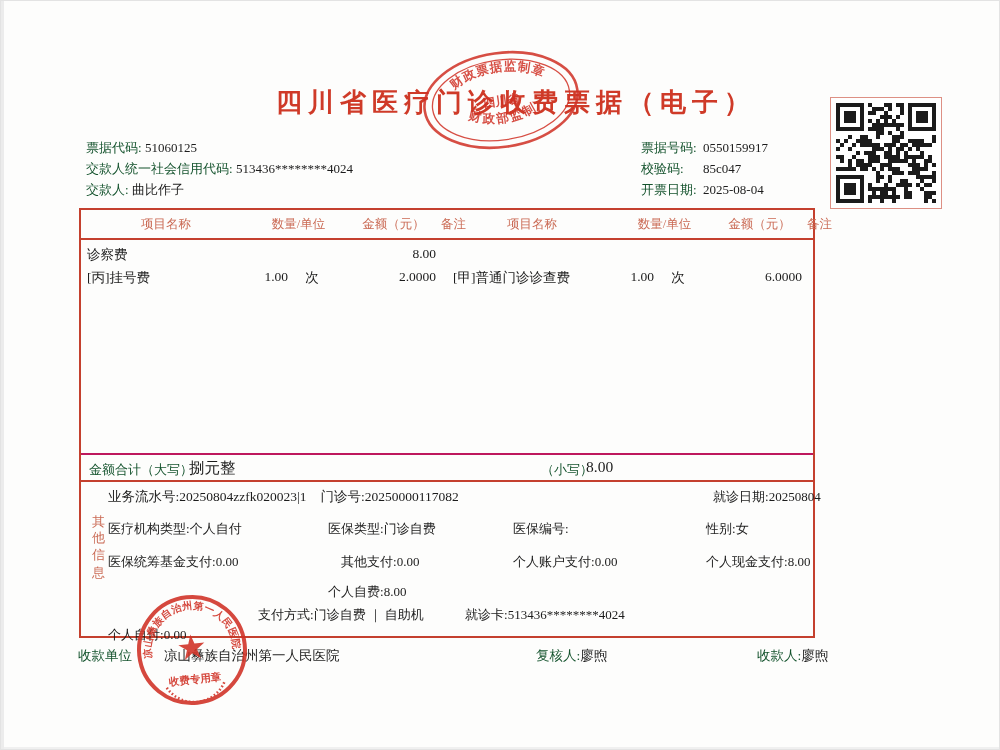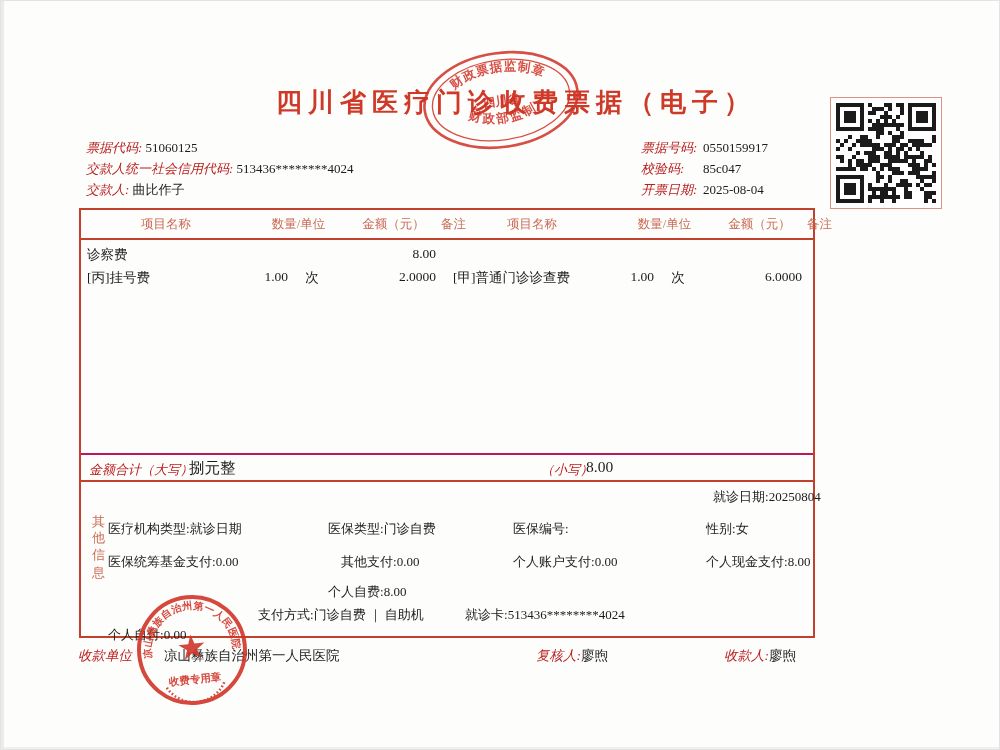--- a/index.html
+++ b/index.html
@@ -2,21 +2,21 @@
 <html><head>
 <meta charset="utf-8">
 <style>
   html,body{margin:0;padding:0;background:#ffffff;}
   body{width:1000px;height:750px;position:relative;overflow:hidden;
        font-family:"Liberation Serif","DejaVu Serif",serif;color:#1c1c1c;}
   .page{position:absolute;inset:0;background:#fdfdfc;border:1px solid #e3e3e3;
         box-shadow:inset 3px 0 0 #ececec, inset 0 -2px 0 #f0f0f0;box-sizing:border-box;}
   .title{position:absolute;top:68px;left:0;width:100%;text-align:center;
          font-size:26px;font-weight:bold;color:#cf3a28;letter-spacing:6px;margin:16px;}
-  .lbl{color:#b91c1c;font-style:italic;}
+  .lbl{color:#14532d;}
   .val{color:#1c1c1c;}
   .info-left{position:absolute;left:85px;top:136px;font-size:13px;}
   .info-left .iline{height:21px;line-height:21px;white-space:nowrap;}
   .info-right{position:absolute;left:640px;top:136px;font-size:13px;}
   .info-right .iline{height:21px;line-height:21px;display:flex;}
   .info-right .lbl{width:62px;display:inline-block;}
   .qr-wrap{position:absolute;left:829px;top:96px;background:#ffffff;border:1px solid #dd9084;padding:5px;line-height:0;}
   
   .rtable{position:absolute;left:78px;top:207px;width:736px;height:430px;
           border:2px solid #c4402e;box-sizing:border-box;}
@@ -141,26 +141,34 @@
     <div class="total-row">
       <span class="t-lbl lbl">金额合计（大写）</span>
       <span class="t-words val">捌元整</span>
       <span class="t-lbl2 lbl">（小写）</span>
       <span class="t-fig val">8.00</span>
     </div>
 
     <div class="other">
       <div class="side-label">其他信息</div>
 
+      <div class="oline-flex" style="left:27px;top:6px;">
+        <span>
+          <span>业务流水号:</span><span>20250804zzfk020023|1</span>
+        </span>
+        <span>
+          <span>门诊号:</span><span>20250000117082</span>
+        </span>
+      </div>
       <span class="fld" style="left:632px;top:6px;">
         <span>就诊日期:</span><span>20250804</span>
       </span>
 
       <span class="fld" style="left:27px;top:38px;">
-        <span>医疗机构类型:</span><span>就诊日期</span>
+        <span>医疗机构类型:</span><span>个人自付</span>
       </span>
       <span class="fld" style="left:247px;top:38px;">
         <span>医保类型:</span><span>门诊自费</span>
       </span>
       <span class="fld" style="left:432px;top:38px;">
         <span>医保编号:</span><span></span>
       </span>
       <span class="fld" style="left:625px;top:38px;">
         <span>性别:</span><span>女</span>
       </span>
@@ -192,21 +200,21 @@
         <span>就诊卡:</span><span>513436********4024</span>
       </span>
     </div>
   </div>
 
   <span class="foot lbl" style="left:77px;">收款单位</span>
   <span class="foot val" style="left:163px;">凉山彝族自治州第一人民医院</span>
   <span class="foot" style="left:535px;">
     <span class="lbl">复核人:</span><span class="val">廖煦</span>
   </span>
-  <span class="foot" style="left:687px;padding-left:36px;">
+  <span class="foot" style="left:720px;padding-left:36px;">
     <span class="lbl">收款人:</span><span class="val">廖煦</span>
   </span>
 
   <svg class="stamp" style="left:418px;top:47px;opacity:.85;" width="164" height="104" viewBox="0 0 164 104">
     <g transform="rotate(-8 82 52)" fill="none" stroke="#d03024">
       <ellipse cx="82" cy="52" rx="77" ry="47" stroke-width="2.6"></ellipse>
       <ellipse cx="82" cy="52" rx="69" ry="40" stroke-width="1.3"></ellipse>
       <defs>
         <path id="ovTop" d="M 26 54 A 56 31 0 0 1 138 54"></path>
         <path id="ovBot" d="M 30 50 A 54 33 0 0 0 134 50"></path>

